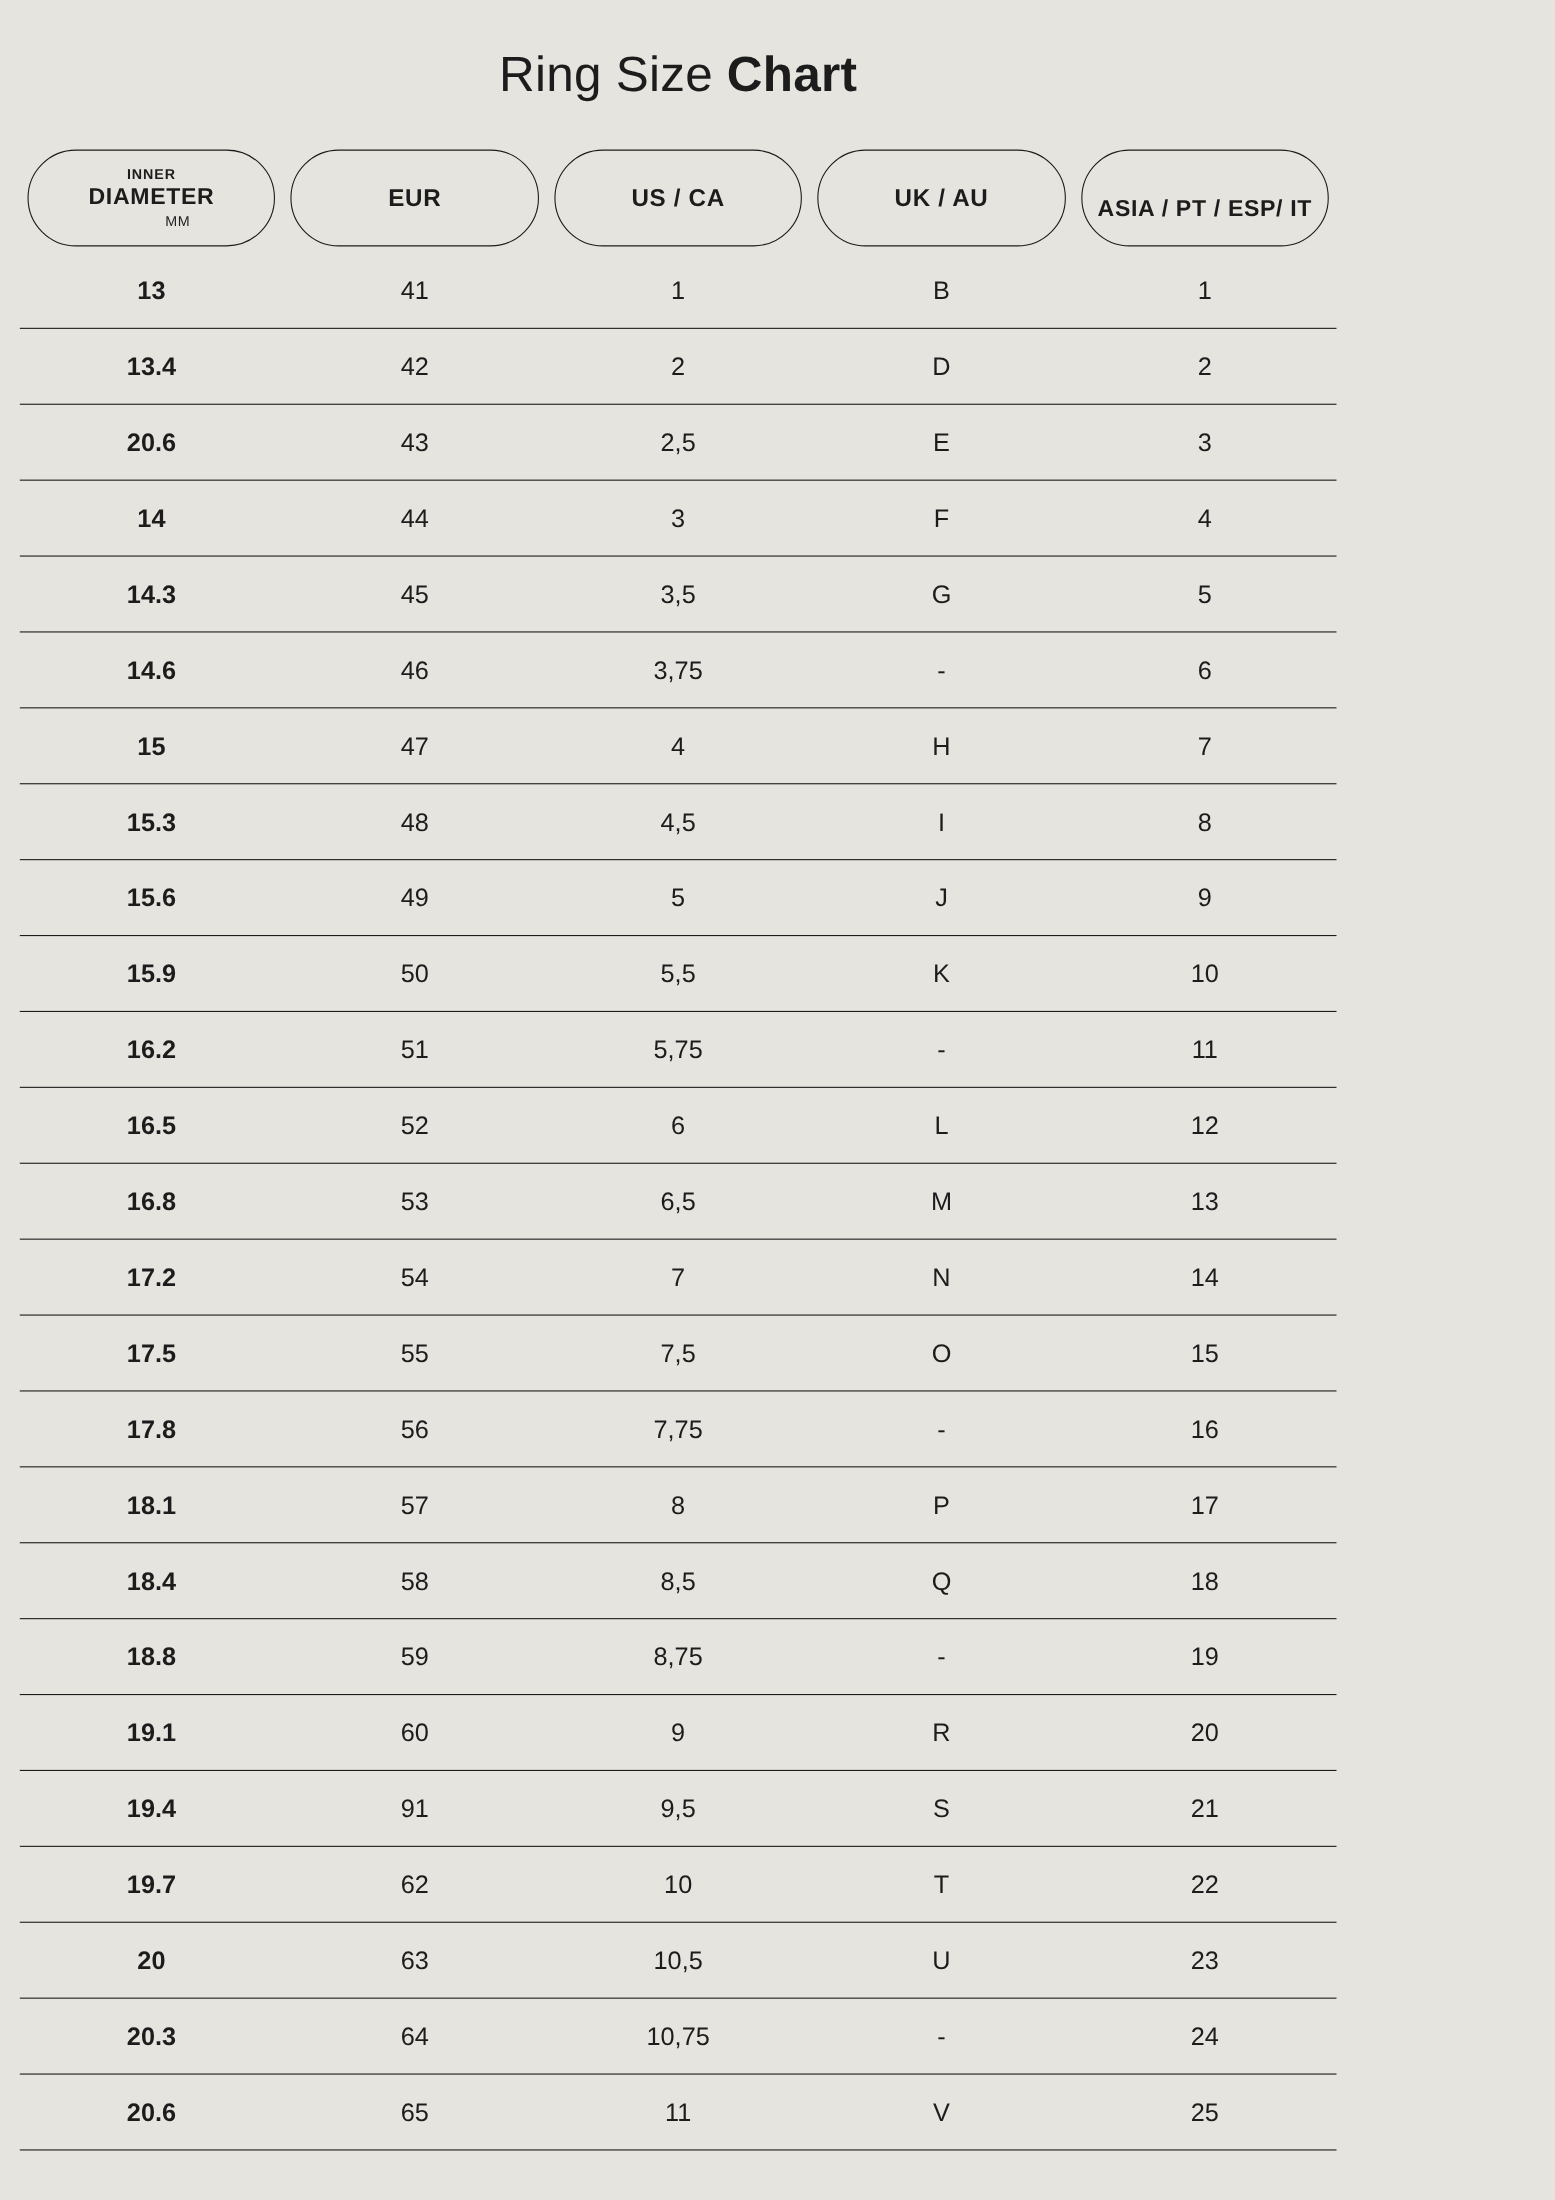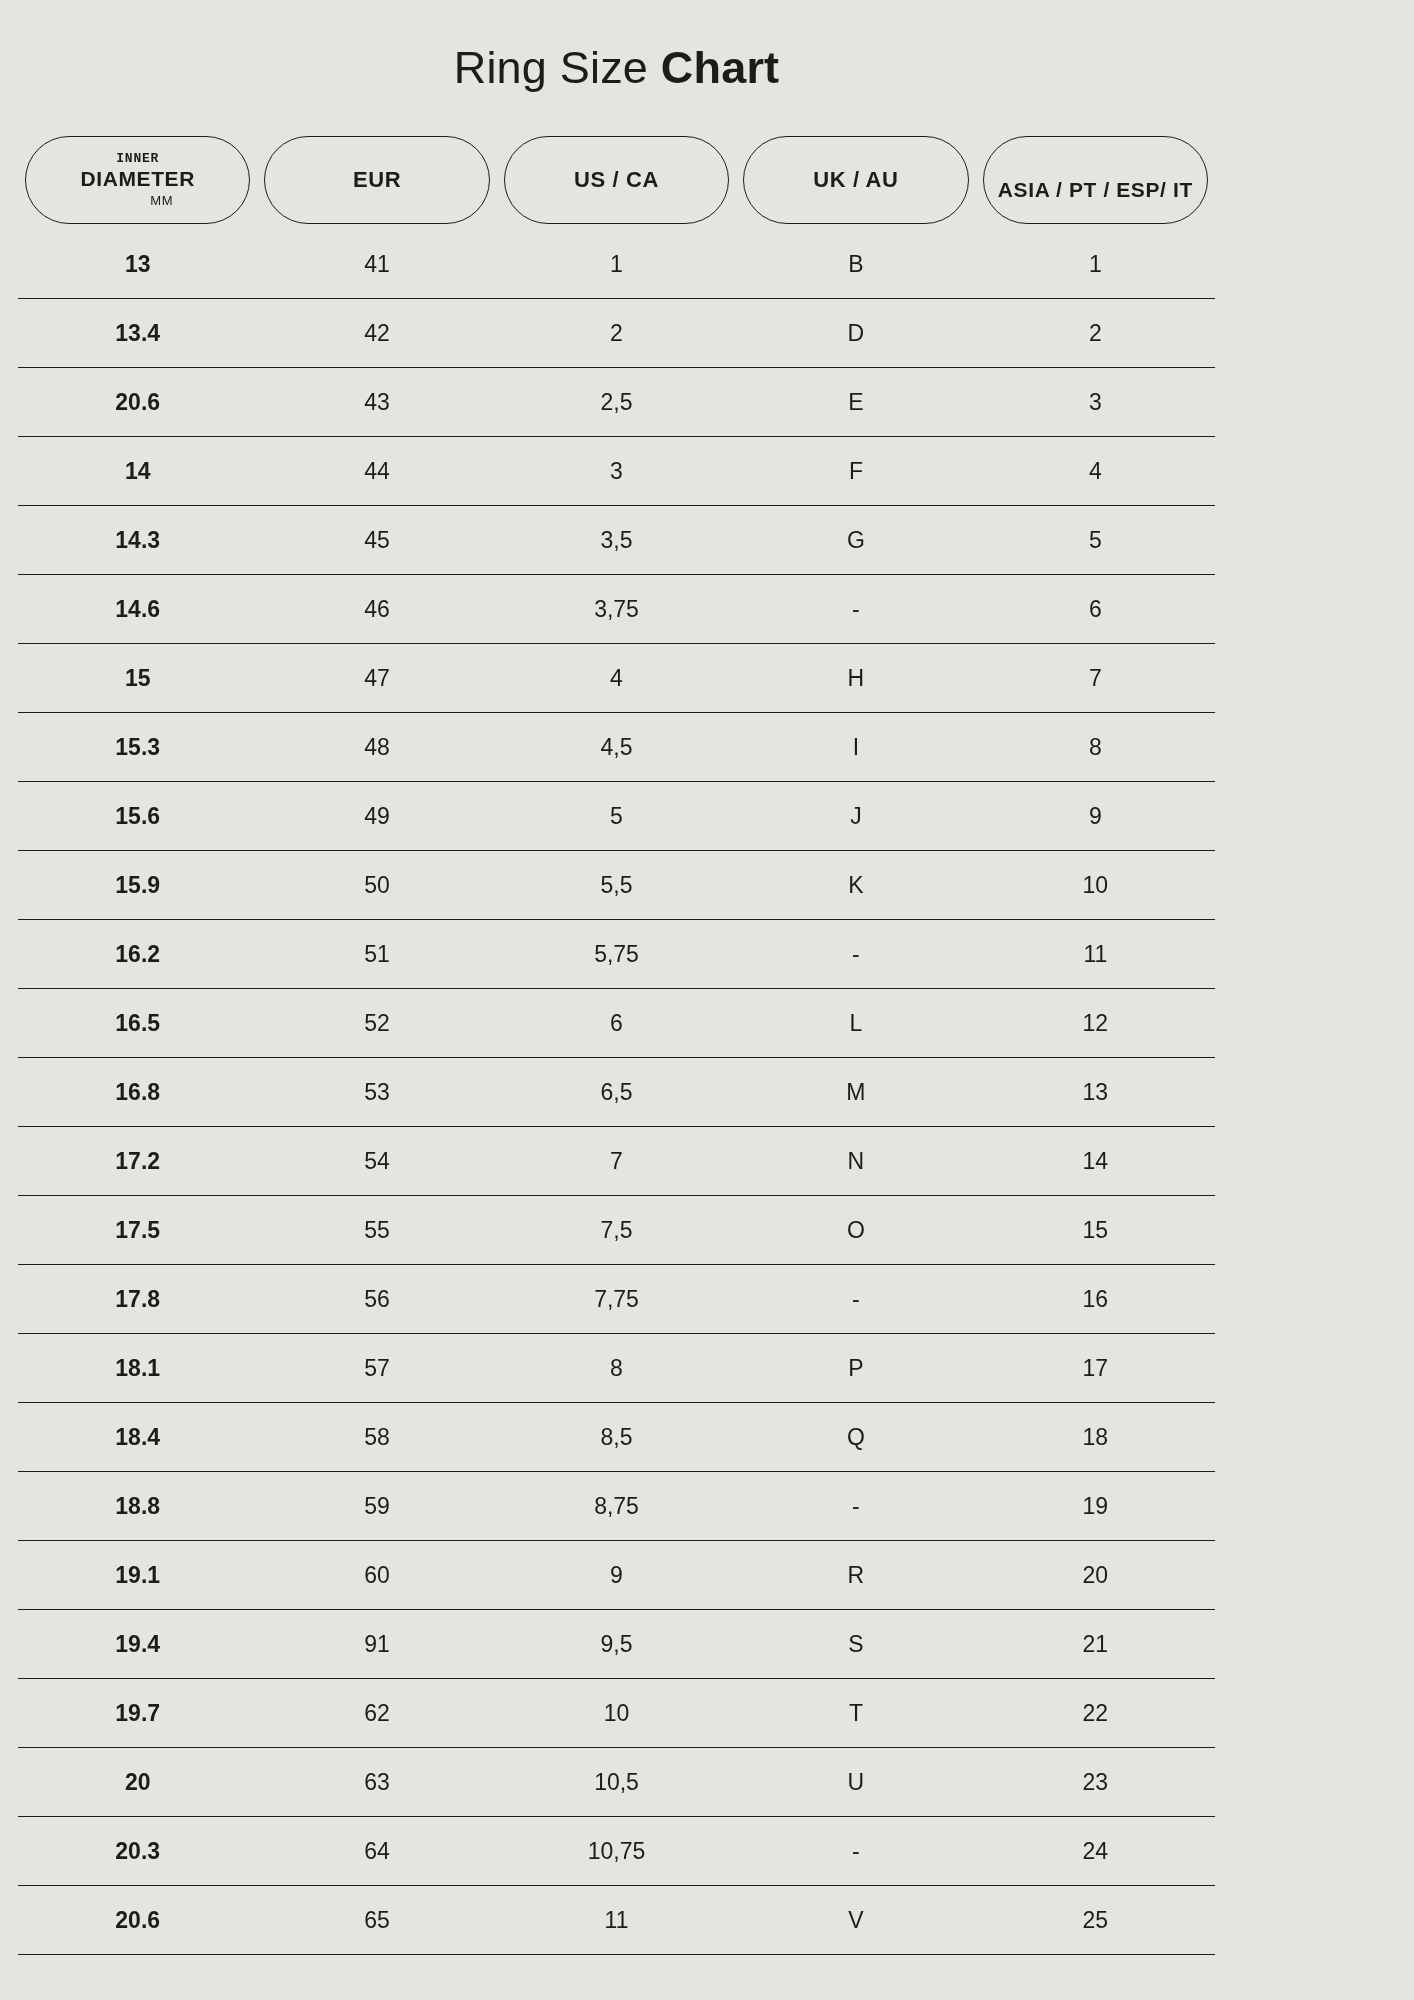--- a/index.html
+++ b/index.html
@@ -60,21 +60,20 @@
     font-size: 22px;
     font-weight: 700;
     letter-spacing: 0.6px;
     line-height: 1.18;
   }
   .head-cell .small-top {
     font-size: 13px;
     font-weight: 700;
     letter-spacing: 0.8px;
     line-height: 1.1;
-    font-family: Liberation Mono, monospace;
   }
   .head-cell .small-bot {
     font-size: 13px;
     font-weight: 400;
     letter-spacing: 0.6px;
     line-height: 1.2;
     margin-left: 48px;
   }
   .head-cell.diameter .main {
     font-size: 21px;
@@ -88,20 +87,21 @@
   }
 
   .rows {
     display: block;
   }
   .row {
     display: flex;
     align-items: center;
     height: 68px;
     border-bottom: 1.4px solid #1c1c1c;
+    justify-content: flex-end;
   }
   .row:first-child {
     border-top: none;
   }
   .cell {
     flex: 1 1 0;
     text-align: center;
     font-size: 23px;
     font-weight: 400;
     color: #1c1c1c;

